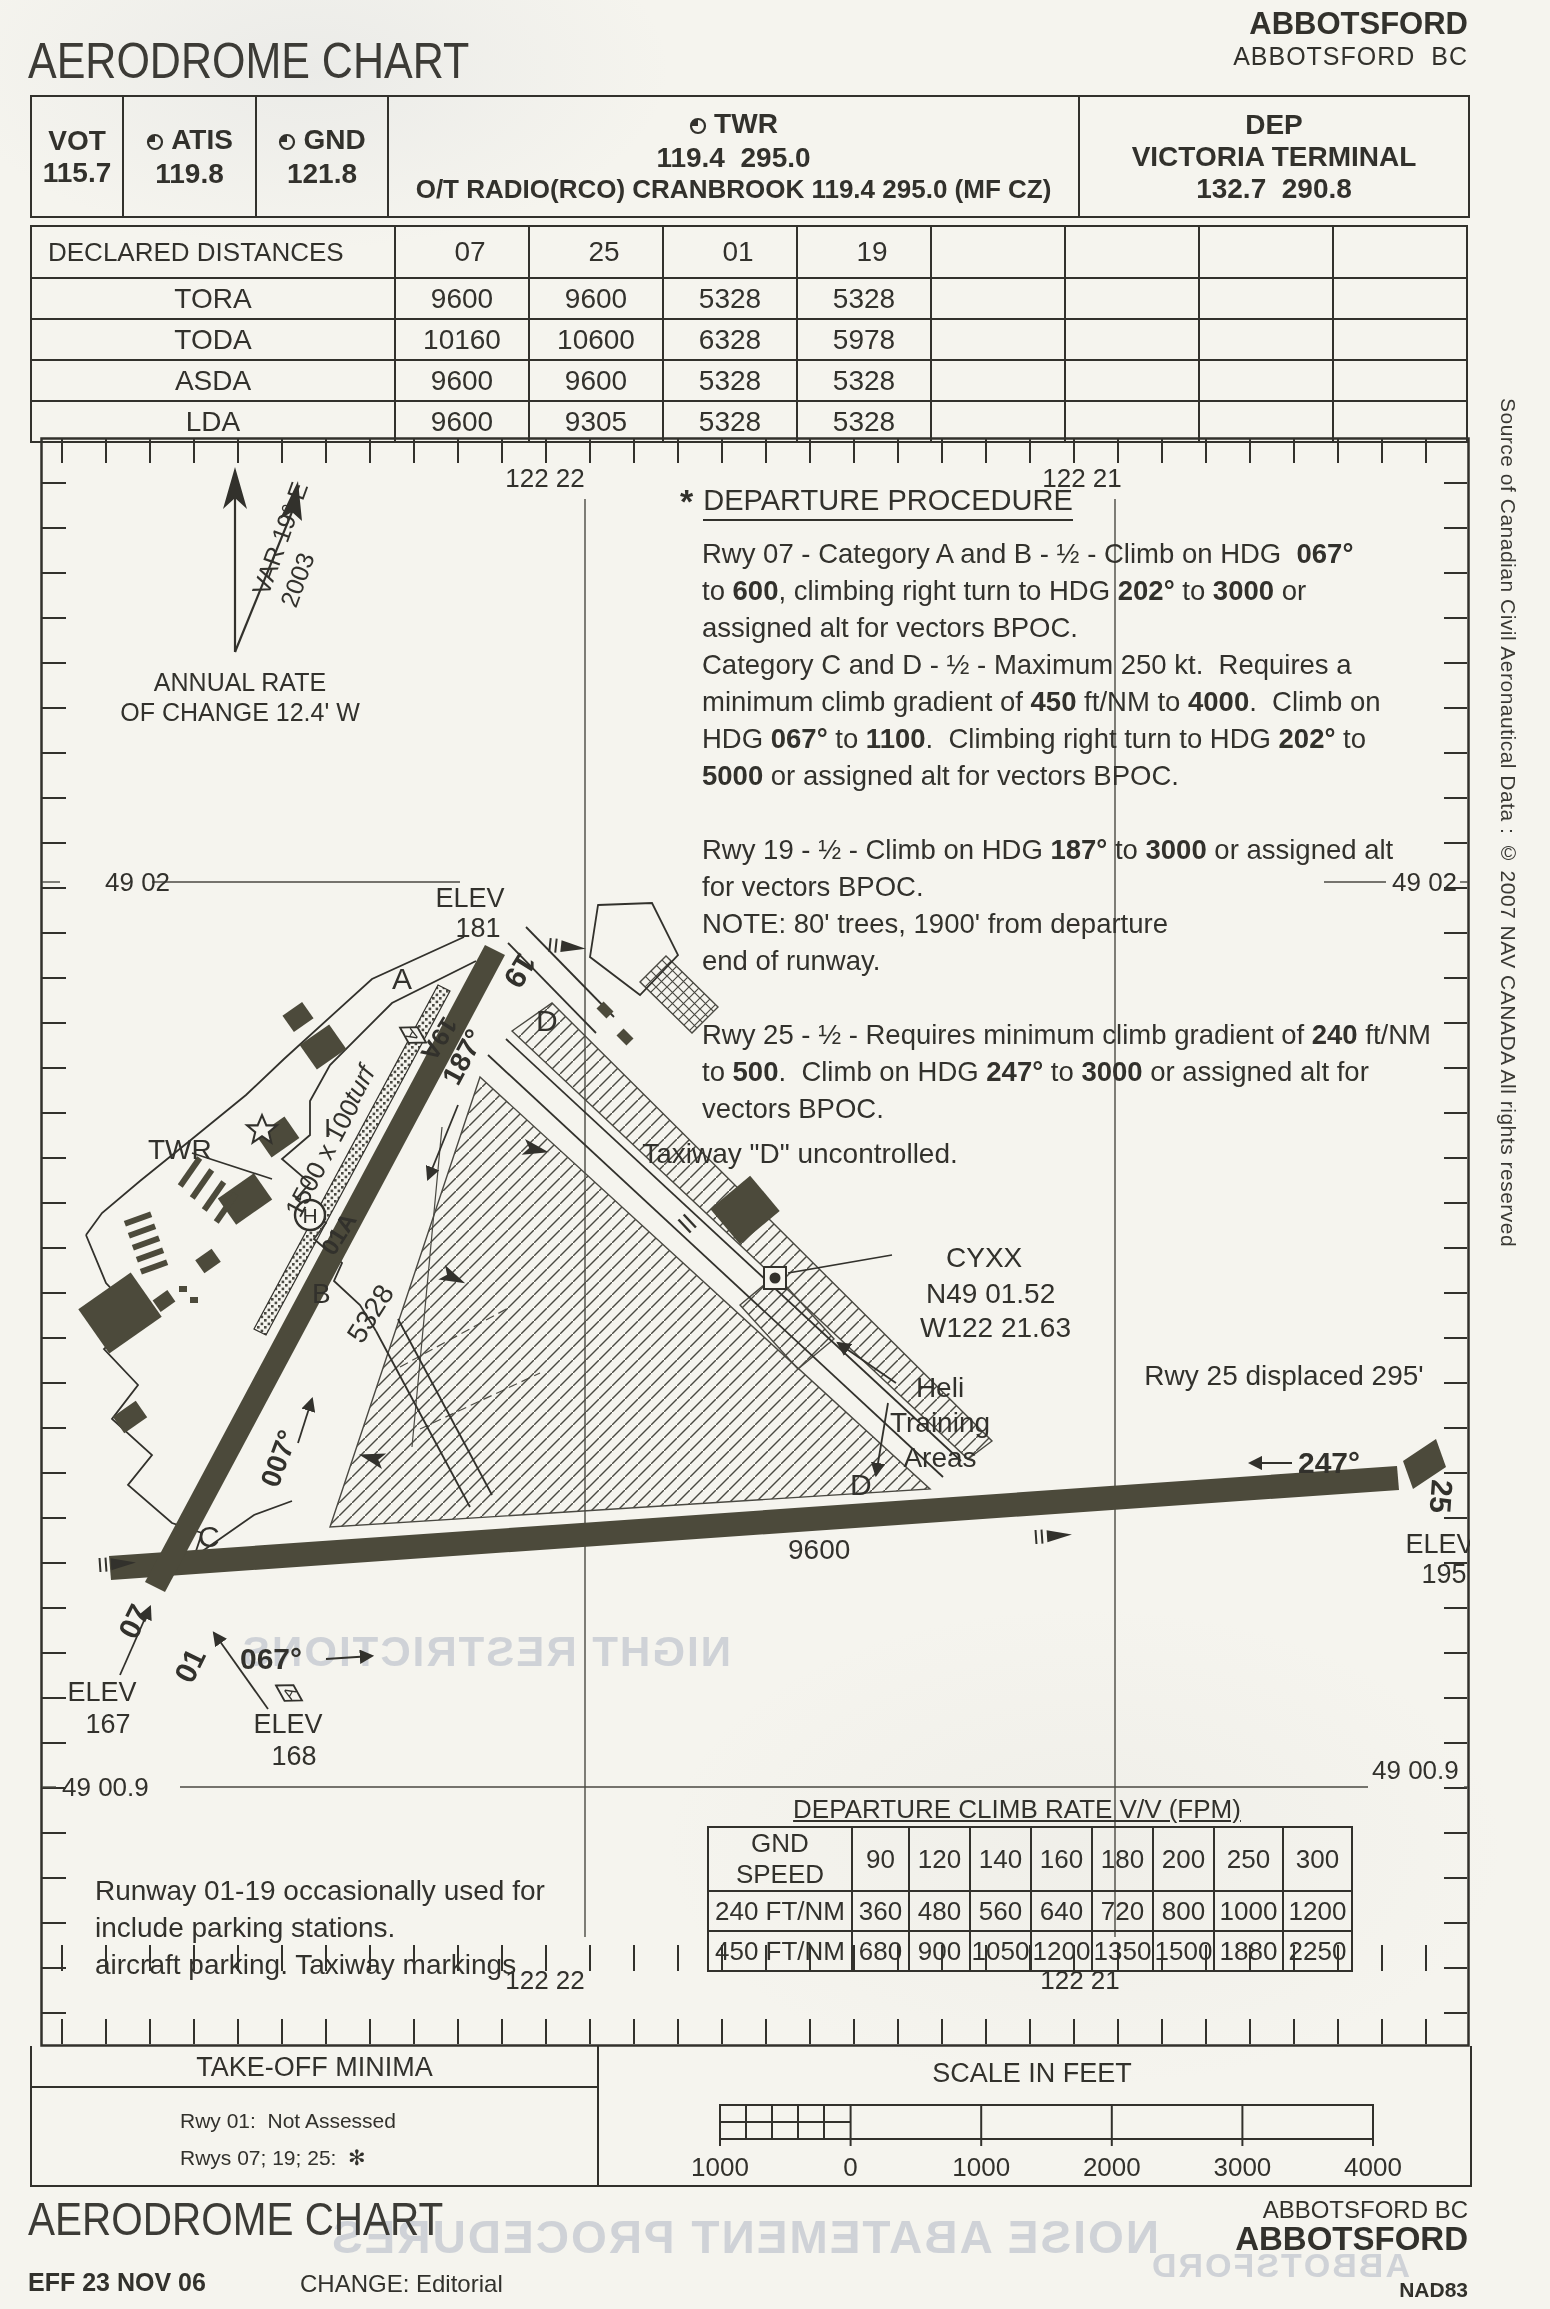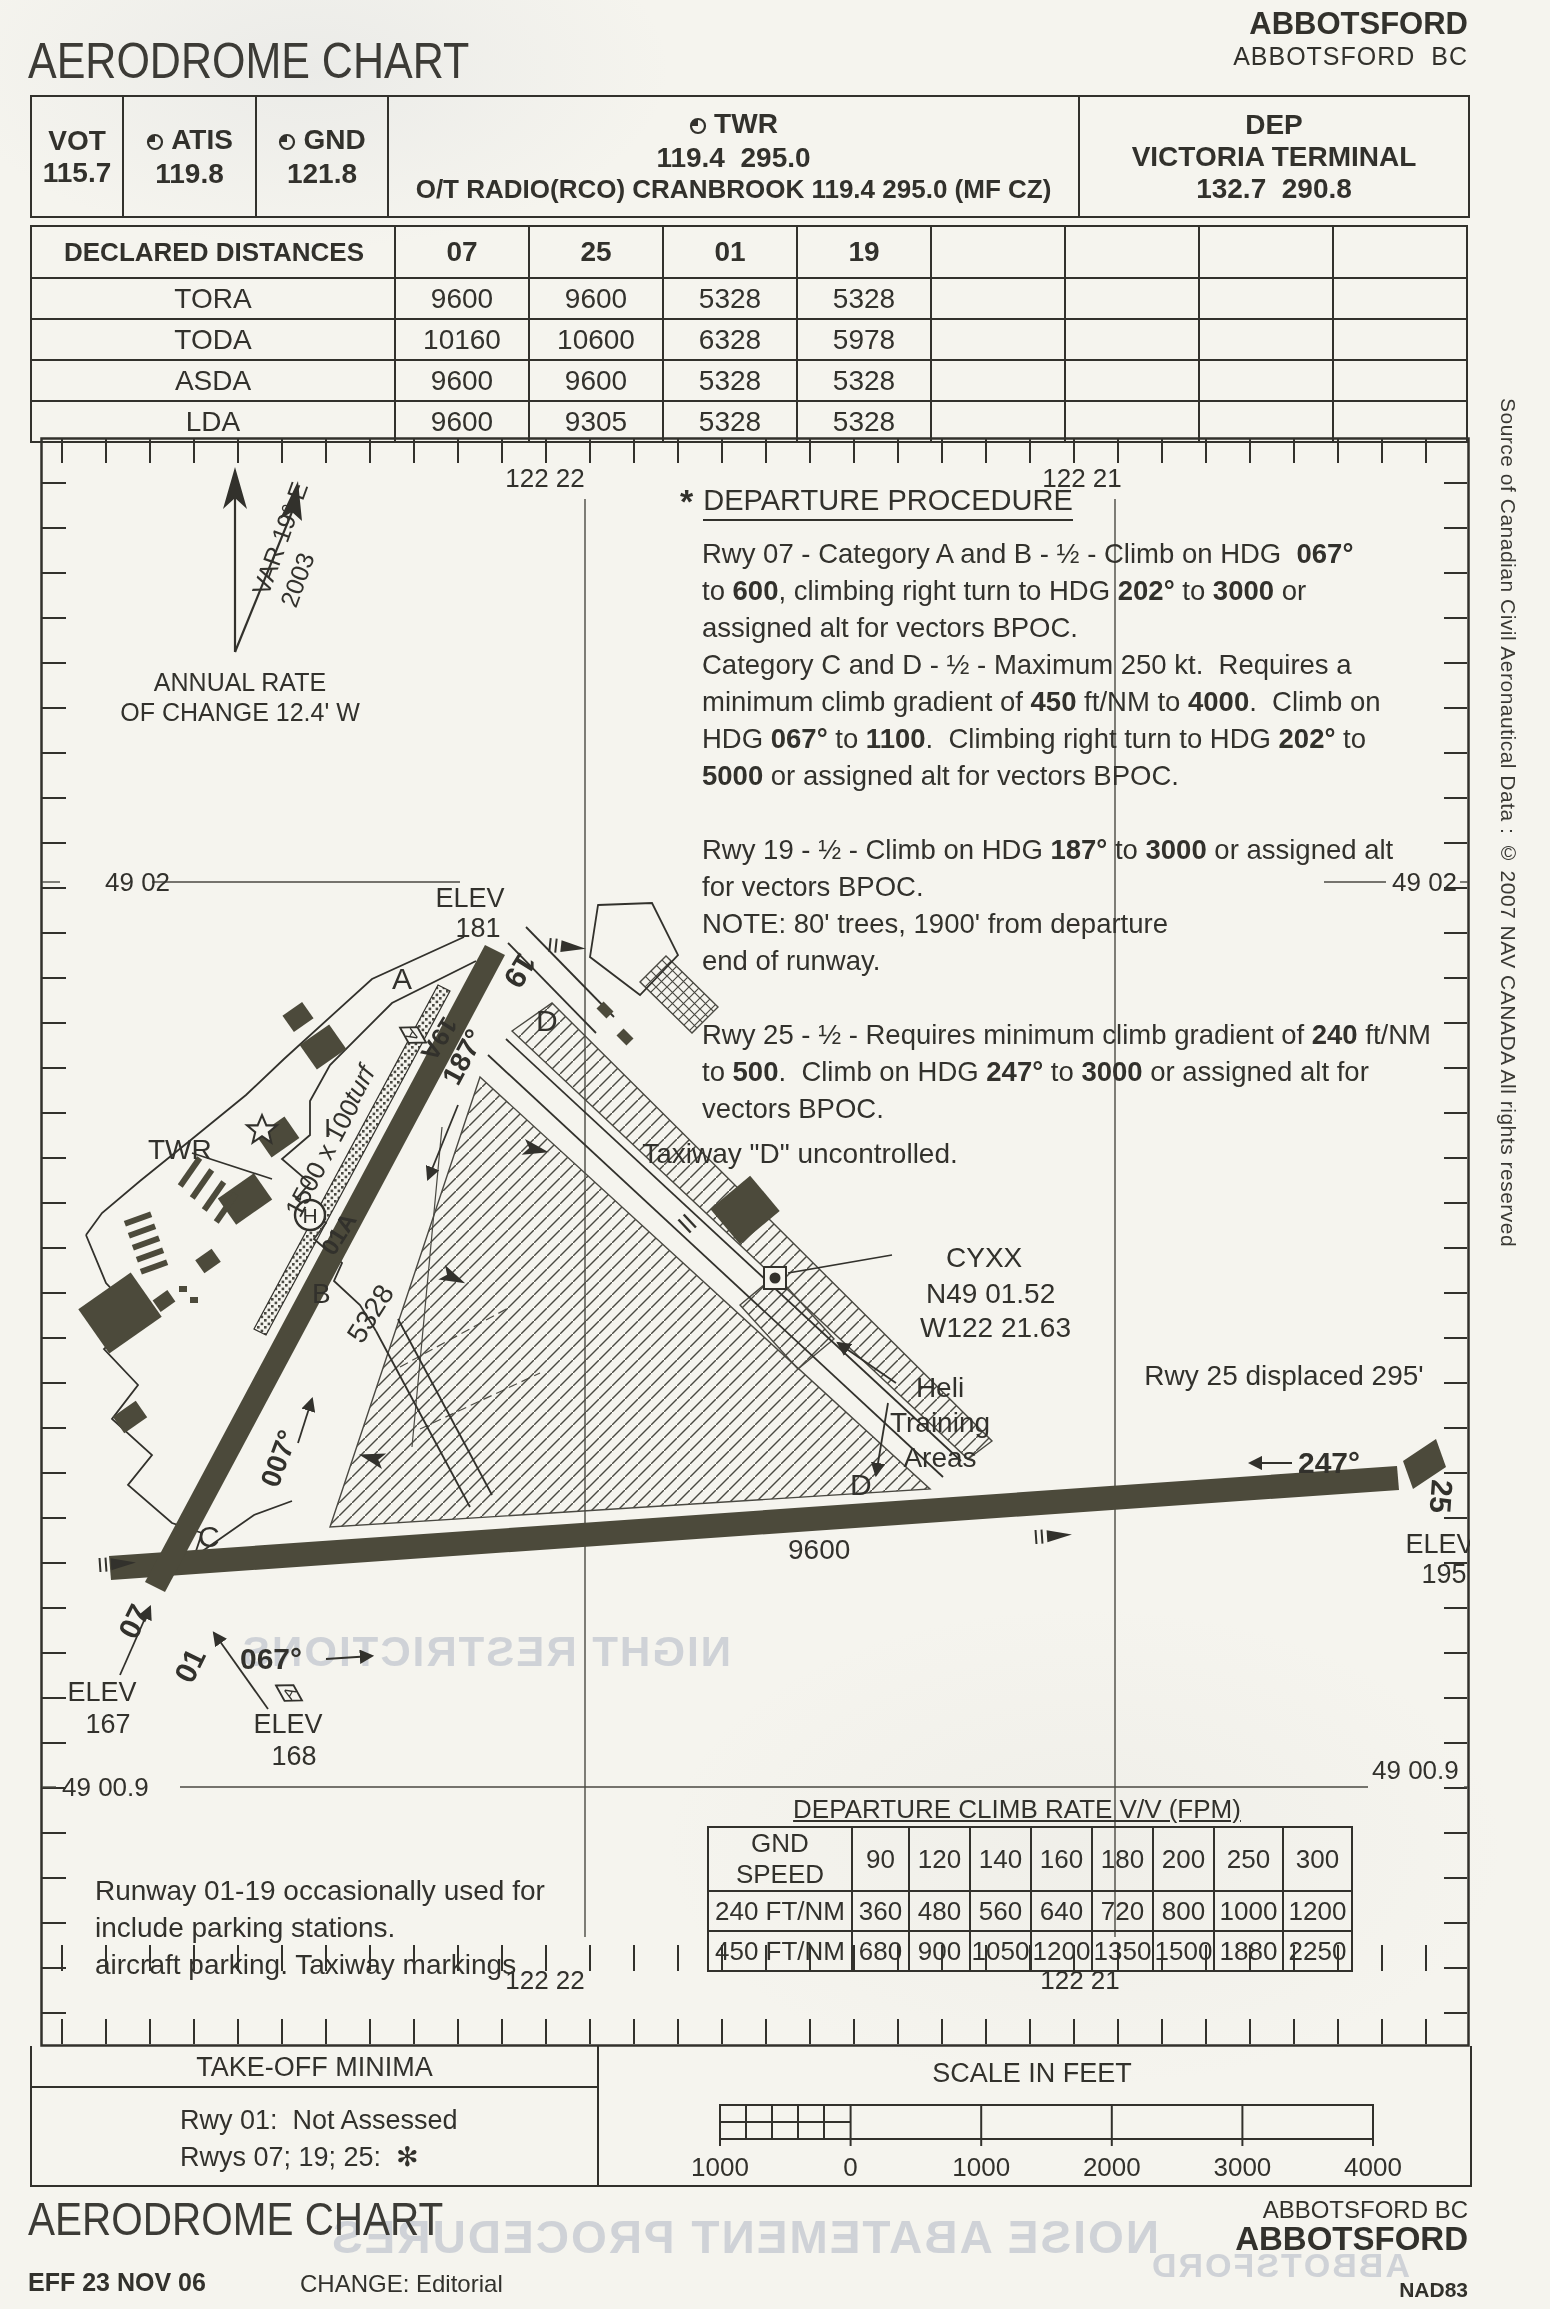--- a/index.html
+++ b/index.html
@@ -19,38 +19,38 @@
   td,th{border:2px solid #32312c;padding:0;vertical-align:middle;}
   .commtbl{width:1438px;height:123px;}
   .commtbl td{text-align:center;font-weight:bold;}
   .lblrow{font-size:28px;}
   .freq{font-size:28px;}
   .twrcell{font-size:28px;}
   .radio{font-size:26px;}
   .ic{display:inline-block;vertical-align:-2px;margin-right:7px;}
   .dectbl{width:1438px;}
   .dectbl td{text-align:center;font-size:28px;height:39px;}
-  .dectbl .hrow td{height:50px;font-weight:bold;}
+  .dectbl .hrow td{height:50px;font-weight:normal;padding-left:16px;}
   .dectbl .dlab{font-weight:bold;font-size:26px;text-align:left;padding-left:32px;}
   
   .proc{font-size:27.5px;line-height:37px;}
   .proc .tl{white-space:pre;}
   .ptitle{font-size:29px;}
   .ptitle .ut{border-bottom:2.5px solid #32312c;padding-bottom:3px;}
   .star{font-weight:bold;font-size:34px;vertical-align:-3px;margin-right:10px;}
   .note{font-size:28px;line-height:37px;}
   .note .tl{white-space:pre;}
   
   .ctitle{font-size:26px;text-align:center;width:620px;text-decoration:underline;}
   .climbtbl{width:620px;}
   .climbtbl td{text-align:center;font-size:26px;height:38px;}
   
   .tob{width:565px;height:139px;border:2.5px solid #32312c;border-top:none;}
   .tob-head{height:40px;border-bottom:2px solid #32312c;text-align:center;font-size:27px;line-height:42px;}
-  .tob-lines{margin:14px 4px 0 148px;font-size:27px;line-height:37px;}
+  .tob-lines{margin:14px 4px 0 148px;font-size:21px;line-height:37px;}
   .tob-lines .tl{white-space:pre;}
   .scalebox{width:875px;height:139px;border:2.5px solid #32312c;border-top:none;border-left:none;}
   
   .ftitle{font-size:46px;font-weight:400;transform:scaleX(.88);transform-origin:left;color:#3c3b36;}
   .f-reg{font-size:24px;text-align:right;}
   .f-city{font-size:33px;font-weight:bold;text-align:right;}
   .f-eff{font-size:25px;font-weight:bold;}
   .f-chg{font-size:24px;}
   .f-datum{font-size:21px;font-weight:bold;text-align:right;}
   

